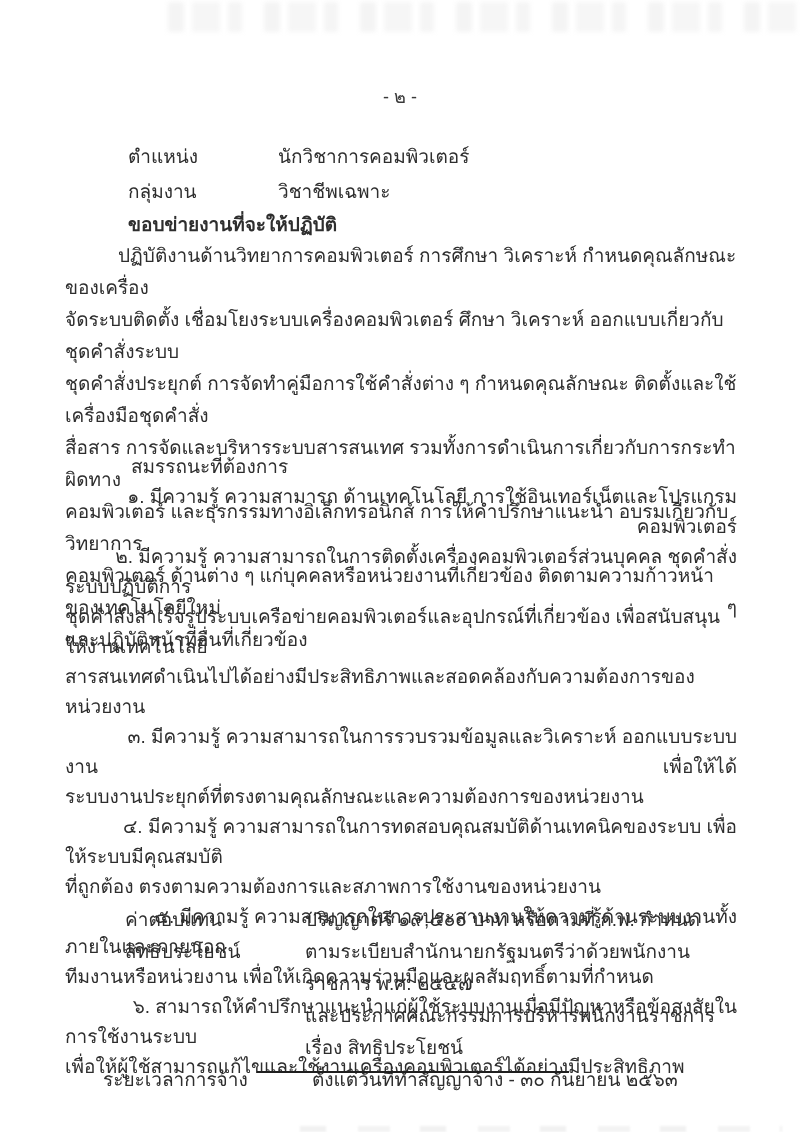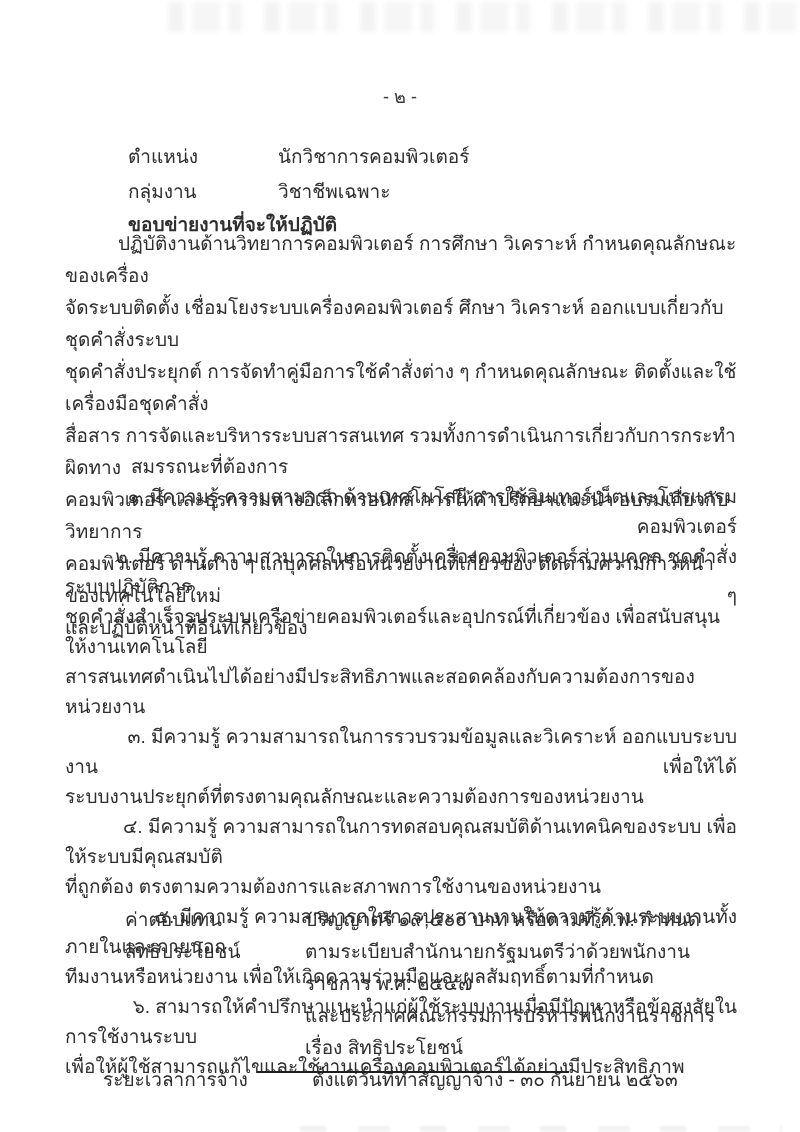--- a/index.html
+++ b/index.html
@@ -36,21 +36,21 @@
     position:absolute;top:84px;left:0;width:100%;
     text-align:center;font-size:18px;line-height:26px;color:#3a3a3a;
   }
   .content-abs{position:absolute;left:65px;width:672px;}
   
   .fields{top:139px;line-height:35px;}
   .frow{display:flex;padding-left:63px;}
   .flabel{flex:0 0 150px;}
   .fvalue{flex:1 1 auto;}
   .scope-heading{top:209px;padding-left:63px;font-weight:bold;}
-  .scope-para{top:228px;}
+  .scope-para{top:240px;}
   .scope-para .tline:first-child{text-indent:53px;}
   .competency{top:452px;line-height:30px;}
   .comp-heading{padding-left:66px;}
   .comp-item .tline:first-child{text-indent:48px;text-align:right;}
   .jline{text-align-last:justify;}
   
   .terms{top:904px;}
   .trow{display:flex;}
   .trow .tlabel{flex:0 0 aupx;}
   .trow-std{padding-left:60px;}

